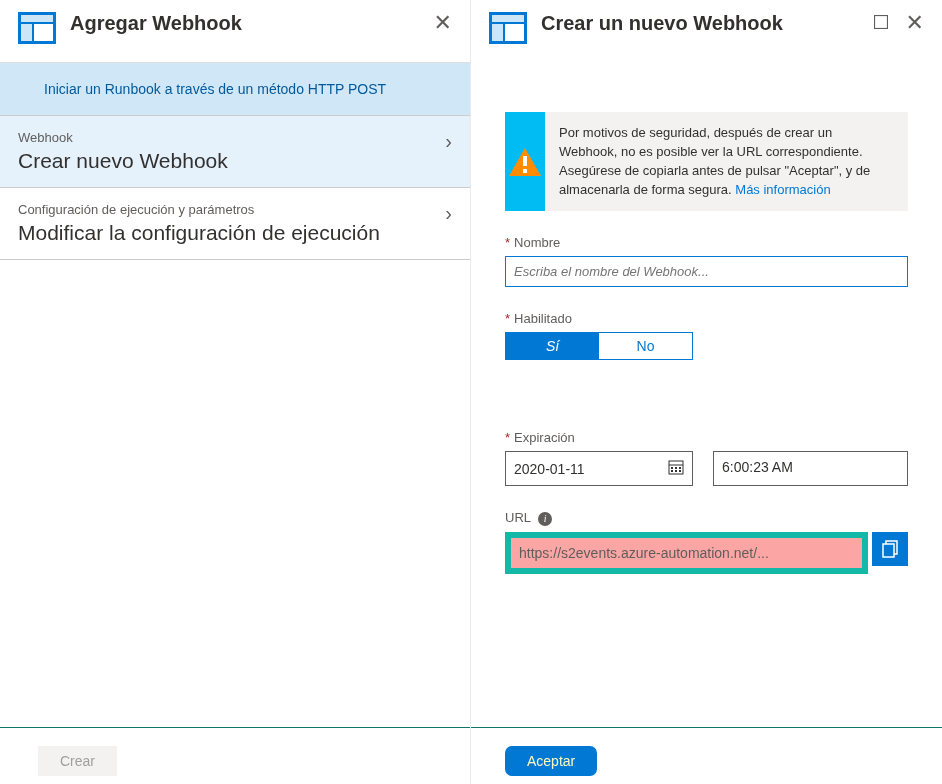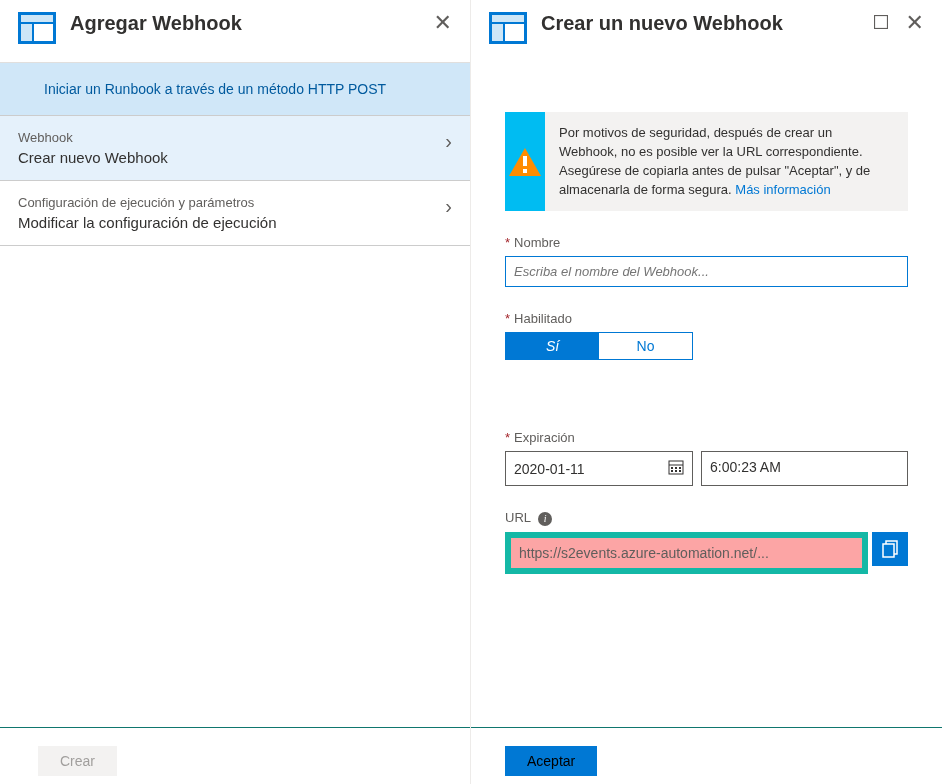--- a/index.html
+++ b/index.html
@@ -72,21 +72,21 @@
     }
     .list-item-content {
       flex: 1;
     }
     .list-item-label {
       font-size: 13px;
       color: #605e5c;
       margin-bottom: 4px;
     }
     .list-item-value {
-      font-size: 15px;
+      font-size: 21px;
       color: #323130;
     }
     .chevron {
       font-size: 20px;
       color: #605e5c;
       font-weight: 300;
     }
 
     .panel-footer {
       margin-top: auto;
@@ -98,21 +98,22 @@
       font-size: 14px;
       border: none;
       cursor: pointer;
     }
     .btn-disabled {
       background: #f3f2f1;
       color: #a19f9d;
     }
     .btn-primary {
       background: #0078d4;
-      color: #000000;
+      color: #fef9c3;
+      border-radius: 7px;
     }
 
     .panel-body {
       padding: 0 34px;
       display: flex;
       flex-direction: column;
     }
 
     .info-box {
       display: flex;
@@ -162,21 +163,21 @@
     .toggle-opt {
       flex: 1;
       text-align: center;
       padding: 5px 0;
       font-size: 14px;
       cursor: pointer;
     }
     .toggle-opt.active { background: #0078d4; color: #fff; font-style: italic; }
     .toggle-opt.inactive { background: #fff; color: #0078d4; }
 
-    .exp-row { display: flex; gap: 8px; }
+    .exp-row { display: flex; gap: 20px; }
     .date-input, .time-input {
       border: 1px solid #605e5c;
       padding: 7px 8px;
       font-size: 14px;
     }
     .date-input {
       width: 188px;
       display: flex;
       align-items: center;
       justify-content: space-between;

